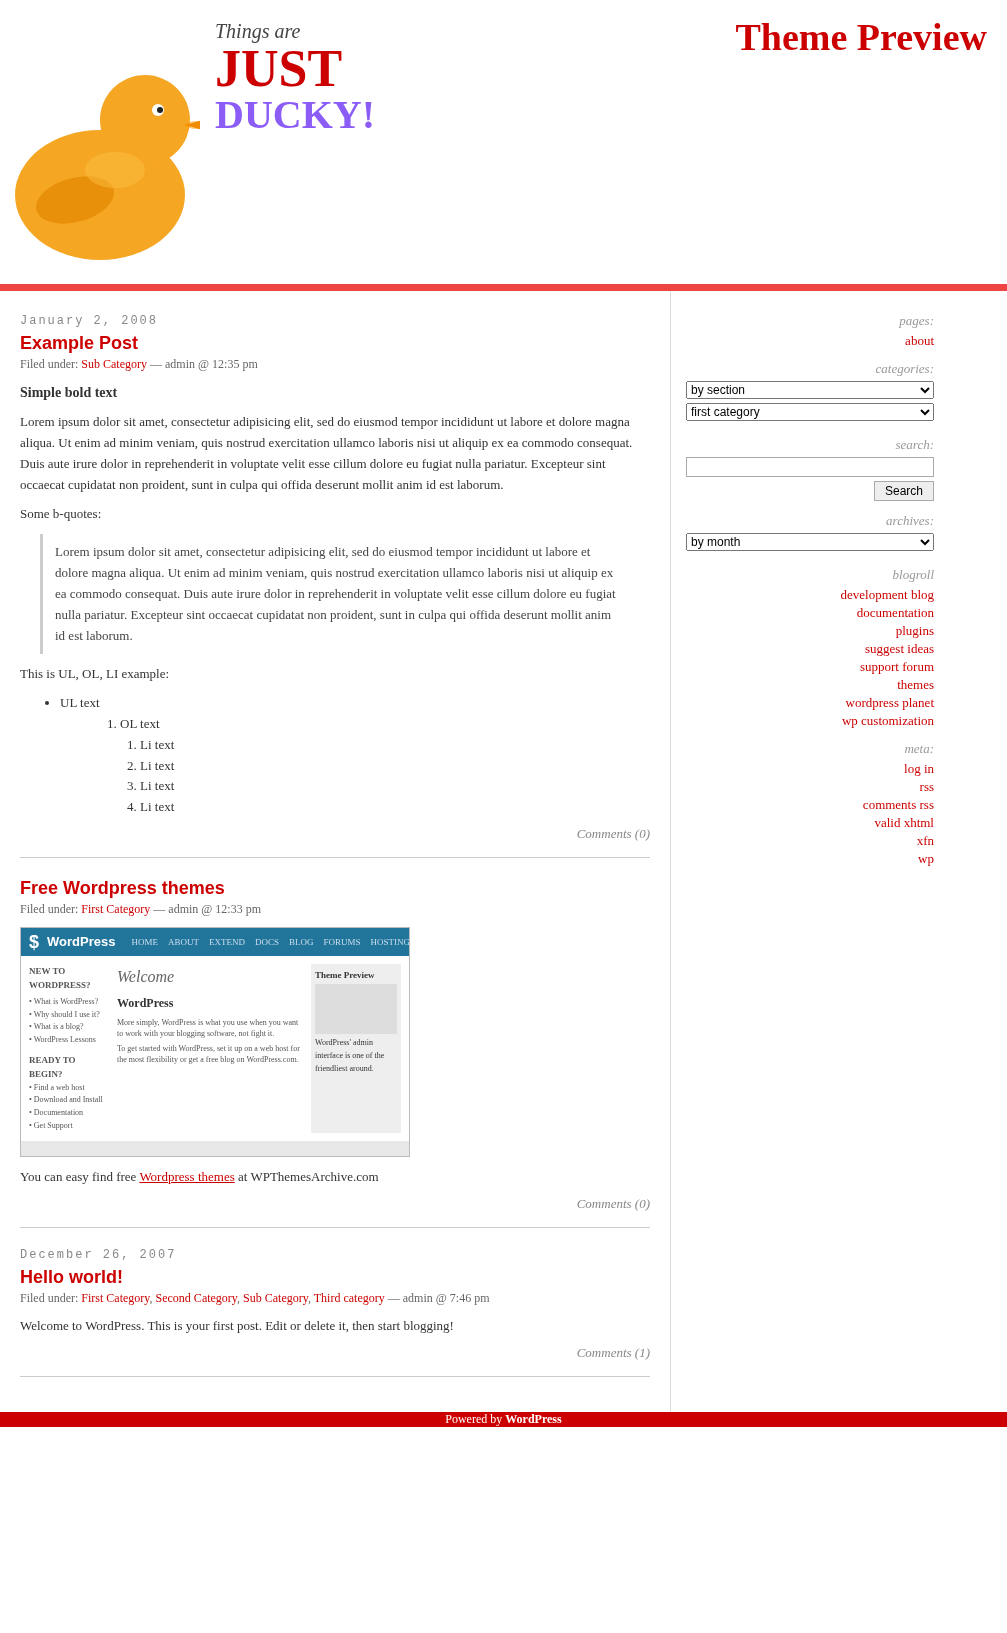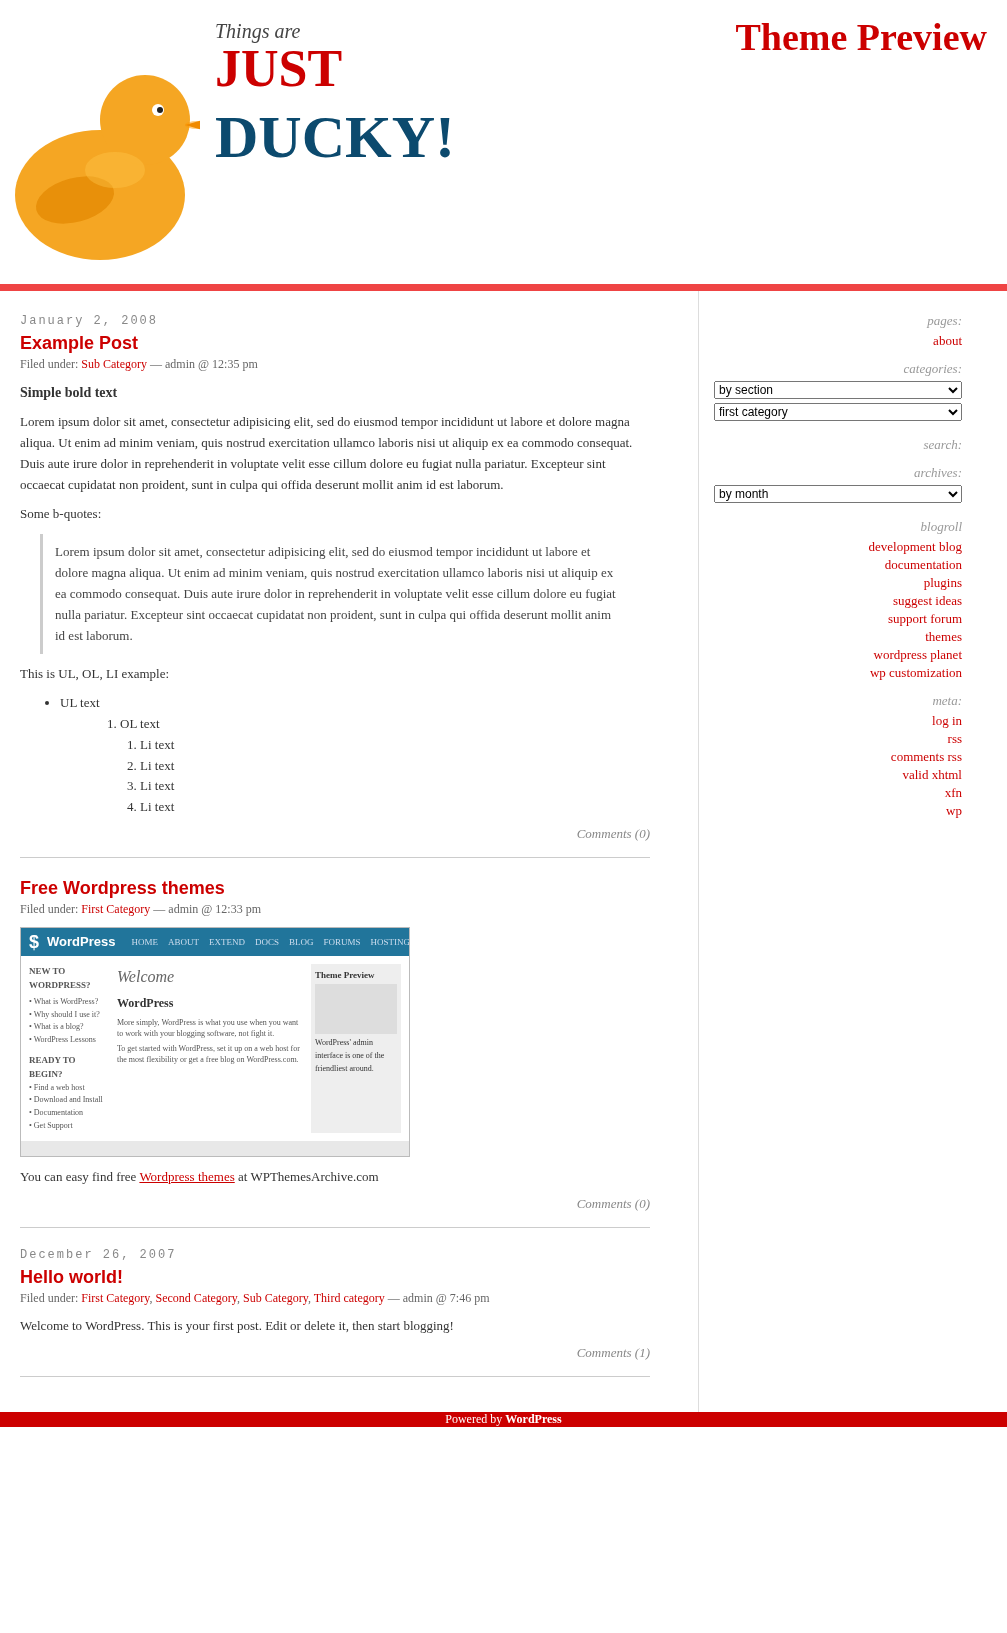--- a/index.html
+++ b/index.html
@@ -3,21 +3,21 @@
   <meta charset="utf-8">
   <style>
     * { margin: 0; padding: 0; box-sizing: border-box; }
     body { font-family: Georgia, serif; font-size: 13px; background: #fff; color: #333; width: 1007px; }
 
     
     #header { position: relative; background: #fff; border-bottom: 7px solid #ef4444; padding: 10px 0; min-height: 90px; }
     #header-title { position: absolute; top: 15px; right: 20px; font-size: 38px; font-weight: bold; color: #c00; font-family: Georgia, serif; }
 
     
-    #wrapper { display: flex; width: 1007px; gap: 28px; }
+    #wrapper { display: flex; width: 1007px; }
     #main { width: 670px; padding: 15px 20px; }
     #sidebar { width: 279px; padding: 10px 15px; border-left: 1px solid #ddd; background: #fff; }
 
     
     .sidebar-label { text-align: right; font-style: italic; color: #999; font-size: 13px; margin-top: 12px; margin-bottom: 4px; font-family: Georgia, serif; }
     .sidebar-link { display: block; color: #c00; text-decoration: none; font-size: 13px; text-align: right; margin-bottom: 2px; }
     .sidebar-select { width: 100%; margin-bottom: 4px; font-size: 12px; }
     .search-input { width: 100%; border: 1px solid #aaa; padding: 2px 4px; font-size: 12px; margin-bottom: 4px; }
     .search-btn { float: right; background: #eee; border: 1px solid #aaa; padding: 2px 10px; font-size: 12px; cursor: pointer; }
     .search-section { overflow: hidden; }
@@ -75,21 +75,21 @@
 
       <ellipse cx="75" cy="190" rx="40" ry="22" fill="#e8900a" transform="rotate(-15,75,190)"></ellipse>
 
       <ellipse cx="115" cy="160" rx="30" ry="18" fill="#ffc84a" opacity="0.4"></ellipse>
     </svg>
   </div>
   
   <div class="header-tagline" style="position:absolute;left:215px;top:20px;">
     <div class="line1" style="font-style:italic;font-size:20px;color:#444;font-family:Georgia,serif;">Things are</div>
     <div class="line2" style="font-size:52px;font-weight:bold;color:#c00;font-family:Georgia,serif;line-height:1;">JUST</div>
-    <div class="line3" style="font-size:60px;font-weight:bold;color:#0c4a6e;font-family:Georgia,serif;line-height:1;margin-top:12px;">DUCKY!</div>
+    <div class="line3" style="font-size:40px;font-weight:bold;color:#8b5cf6;font-family:Georgia,serif;line-height:1;">DUCKY!</div>
   </div>
   
   <div id="header-title">Theme Preview</div>
 </div>
 
 <div id="wrapper">
 
   <div id="main">
 
     <div class="post">
@@ -214,20 +214,24 @@
     <div class="sidebar-label">categories:</div>
     <select class="sidebar-select">
       <option>by section</option>
     </select>
     <select class="sidebar-select">
       <option>first category</option>
     </select>
 
     
     <div class="sidebar-label">search:</div>
+    <div class="search-section">
+      <input type="text" class="search-input" value="" style="">
+      <button class="search-btn">Search</button>
+    </div>
 
     
     <div class="sidebar-label">archives:</div>
     <select class="sidebar-select">
       <option>by month</option>
     </select>
 
     
     <div class="sidebar-label">blogroll</div>
     <a href="#" class="sidebar-link">development blog</a>

